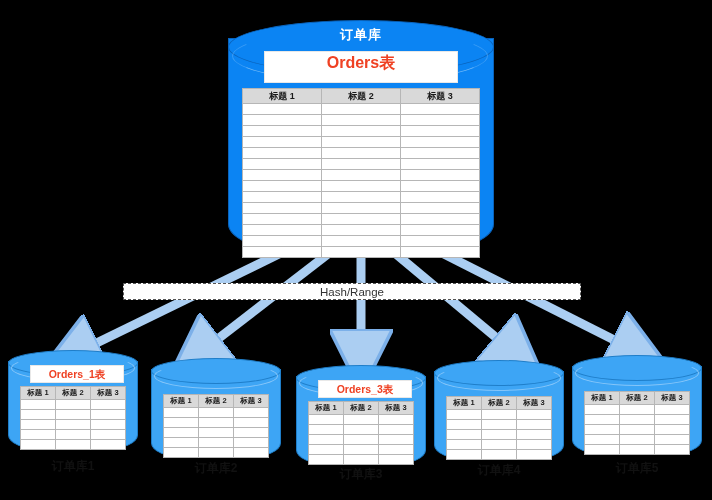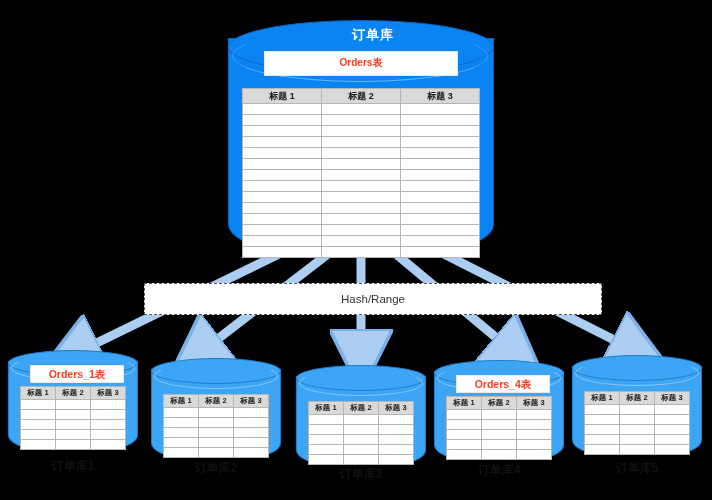--- a/index.html
+++ b/index.html
@@ -65,21 +65,21 @@
     border: 1px solid #6fb9f8;
     border-top-color: transparent;
     border-left-color: rgba(111,185,248,0.45);
     border-right-color: rgba(111,185,248,0.45);
     border-radius: 50%;
     box-sizing: border-box;
     background: transparent;
   }
   .main-title {
     position: absolute;
-    left: 12px; top: 6px;
+    left: 0; top: 6px;
     width: 266px;
     text-align: center;
     color: #ffffff;
     font-size: 13px;
     font-weight: 600;
     letter-spacing: 1px;
     z-index: 4;
   }
   .label-box {
     position: absolute;
@@ -88,23 +88,23 @@
     color: #ef4123;
     font-weight: bold;
     text-align: center;
     z-index: 4;
     box-sizing: border-box;
   }
   .main-label {
     left: 36px;
     top: 31px;
     width: 194px;
-    height: 25px;
+    height: 32px;
     line-height: 22px;
-    font-size: 10px;
+    font-size: 16px;
   }
 
   
   table.grid {
     border-collapse: collapse;
     background: #ffffff;
     table-layout: fixed;
   }
   table.grid td, table.grid th {
     border: 1px solid #b6b6b6;
@@ -123,24 +123,24 @@
     top: 68px;
     width: 238px;
     z-index: 3;
   }
   .main-table th { height: 14px; font-size: 9px; }
   .main-table td { height: 10px; }
 
   
   .hash-box {
     position: absolute;
-    left: 144px;
+    left: 123px;
     top: 283px;
     width: 458px;
-    height: 32px;
+    height: 17px;
     background: #ffffff;
     border: 1px dashed #555555;
     box-sizing: border-box;
     z-index: 3;
     display: flex;
     align-items: center;
     justify-content: center;
     color: #333333;
     font-size: 11.5px;
   }
@@ -404,20 +404,21 @@
           </tr>
         </tbody>
       </table>
   </div>
   <div class="shard-caption" style="left:151px; top:460px;">订单库2</div>
 
   <div class="shard" style="left:296px; top:365px;">
     <div class="body"></div>
     <div class="top-ellipse"></div>
     <div class="top-arc"></div>
+    <div class="label-box shard-label">Orders_3表</div>
     <table class="grid shard-table">
         <tbody>
           <tr>
             <th>标题 1</th>
             <th>标题 2</th>
             <th>标题 3</th>
           </tr>
           <tr>
             <td></td>
             <td></td>
@@ -445,21 +446,20 @@
           </tr>
         </tbody>
       </table>
   </div>
   <div class="shard-caption" style="left:296px; top:466px;">订单库3</div>
 
   <div class="shard" style="left:434px; top:360px;">
     <div class="body"></div>
     <div class="top-ellipse"></div>
     <div class="top-arc"></div>
-    <div class="label-box shard-label">Orders_4表</div>
     <table class="grid shard-table">
         <tbody>
           <tr>
             <th>标题 1</th>
             <th>标题 2</th>
             <th>标题 3</th>
           </tr>
           <tr>
             <td></td>
             <td></td>

